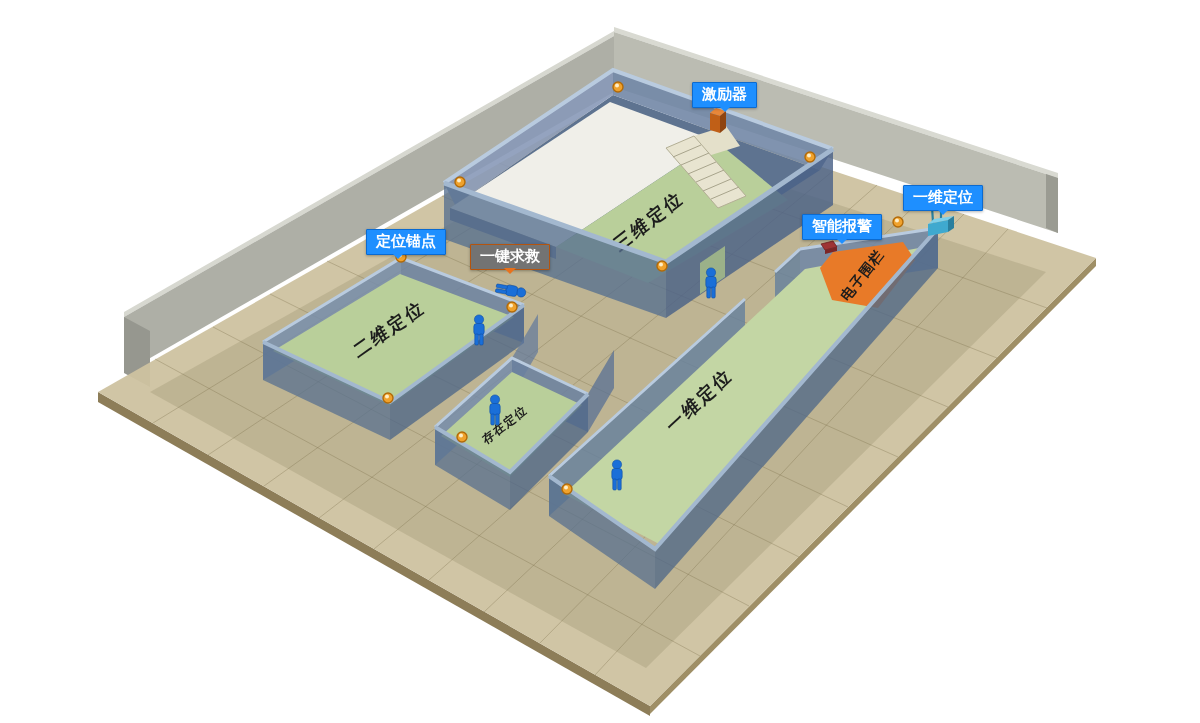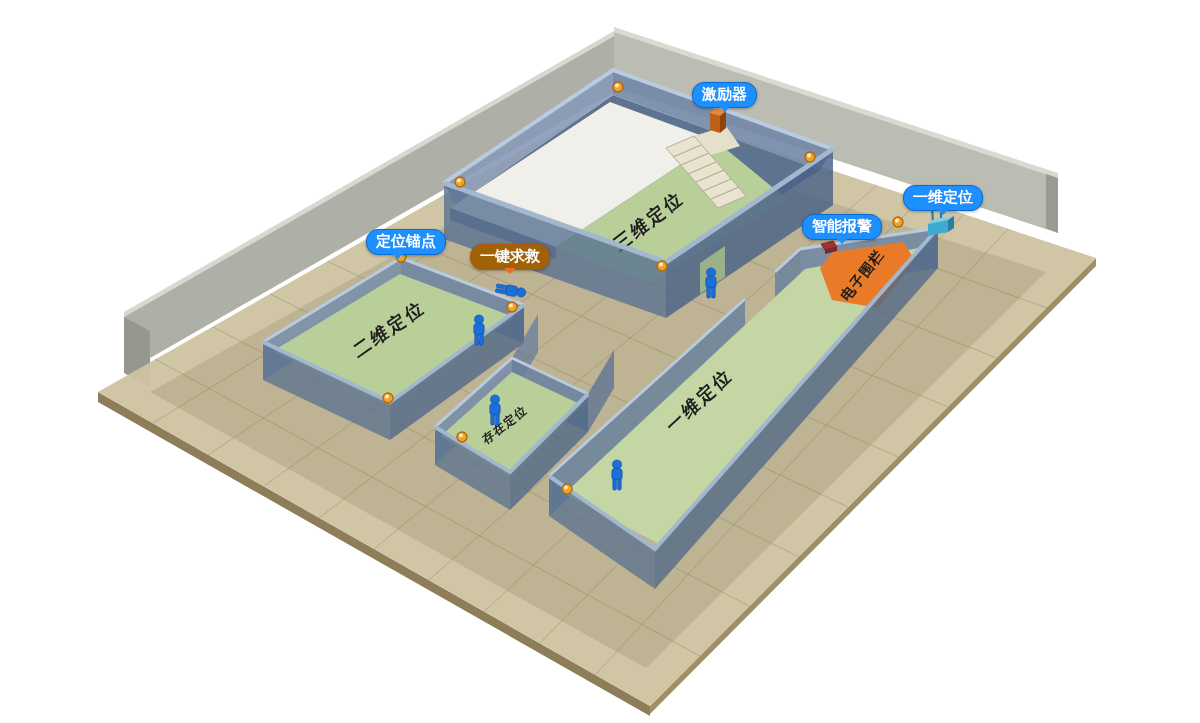--- a/index.html
+++ b/index.html
@@ -1,24 +1,24 @@
 <!DOCTYPE html>
 <html><head>
 <meta charset="utf-8">
 <style>
   html,body{margin:0;padding:0;background:#ffffff;}
   #stage{position:relative;width:1200px;height:723px;background:#ffffff;overflow:hidden;
          font-family:"DejaVu Sans","Liberation Sans",sans-serif;}
   #scene{position:absolute;left:0;top:0;}
   .zone-text{font-family:"DejaVu Sans","Liberation Sans",sans-serif;font-weight:bold;fill:#1c1c1c;}
-  .bubble{position:absolute;padding:2px 9px 3px 9px;border-radius:12px;color:#fff;
+  .bubble{position:absolute;padding:2px 9px 3px 9px;border-radius:1px;color:#fff;
           font-weight:bold;font-size:15px;line-height:19px;white-space:nowrap;
           box-shadow:0 1px 3px rgba(0,0,0,.3);z-index:5;}
   .bubble.blue{background:#1e8fff;border:1px solid #0b6ad0;}
-  .bubble.orange{background:#a16207;border:1px solid #b5540e;}
+  .bubble.orange{background:#737373;border:1px solid #b5540e;}
   .bubble::after{content:"";position:absolute;left:50%;bottom:-11px;margin-left:-6px;
           border:6px solid transparent;}
   .bubble.blue::after{border-top-color:#1e8fff;}
   .bubble.orange::after{border-top-color:#e8721c;}
   .bubble.tail-left::after{left:40%;}
 </style>
 </head>
 <body>
 
 <div id="stage">

